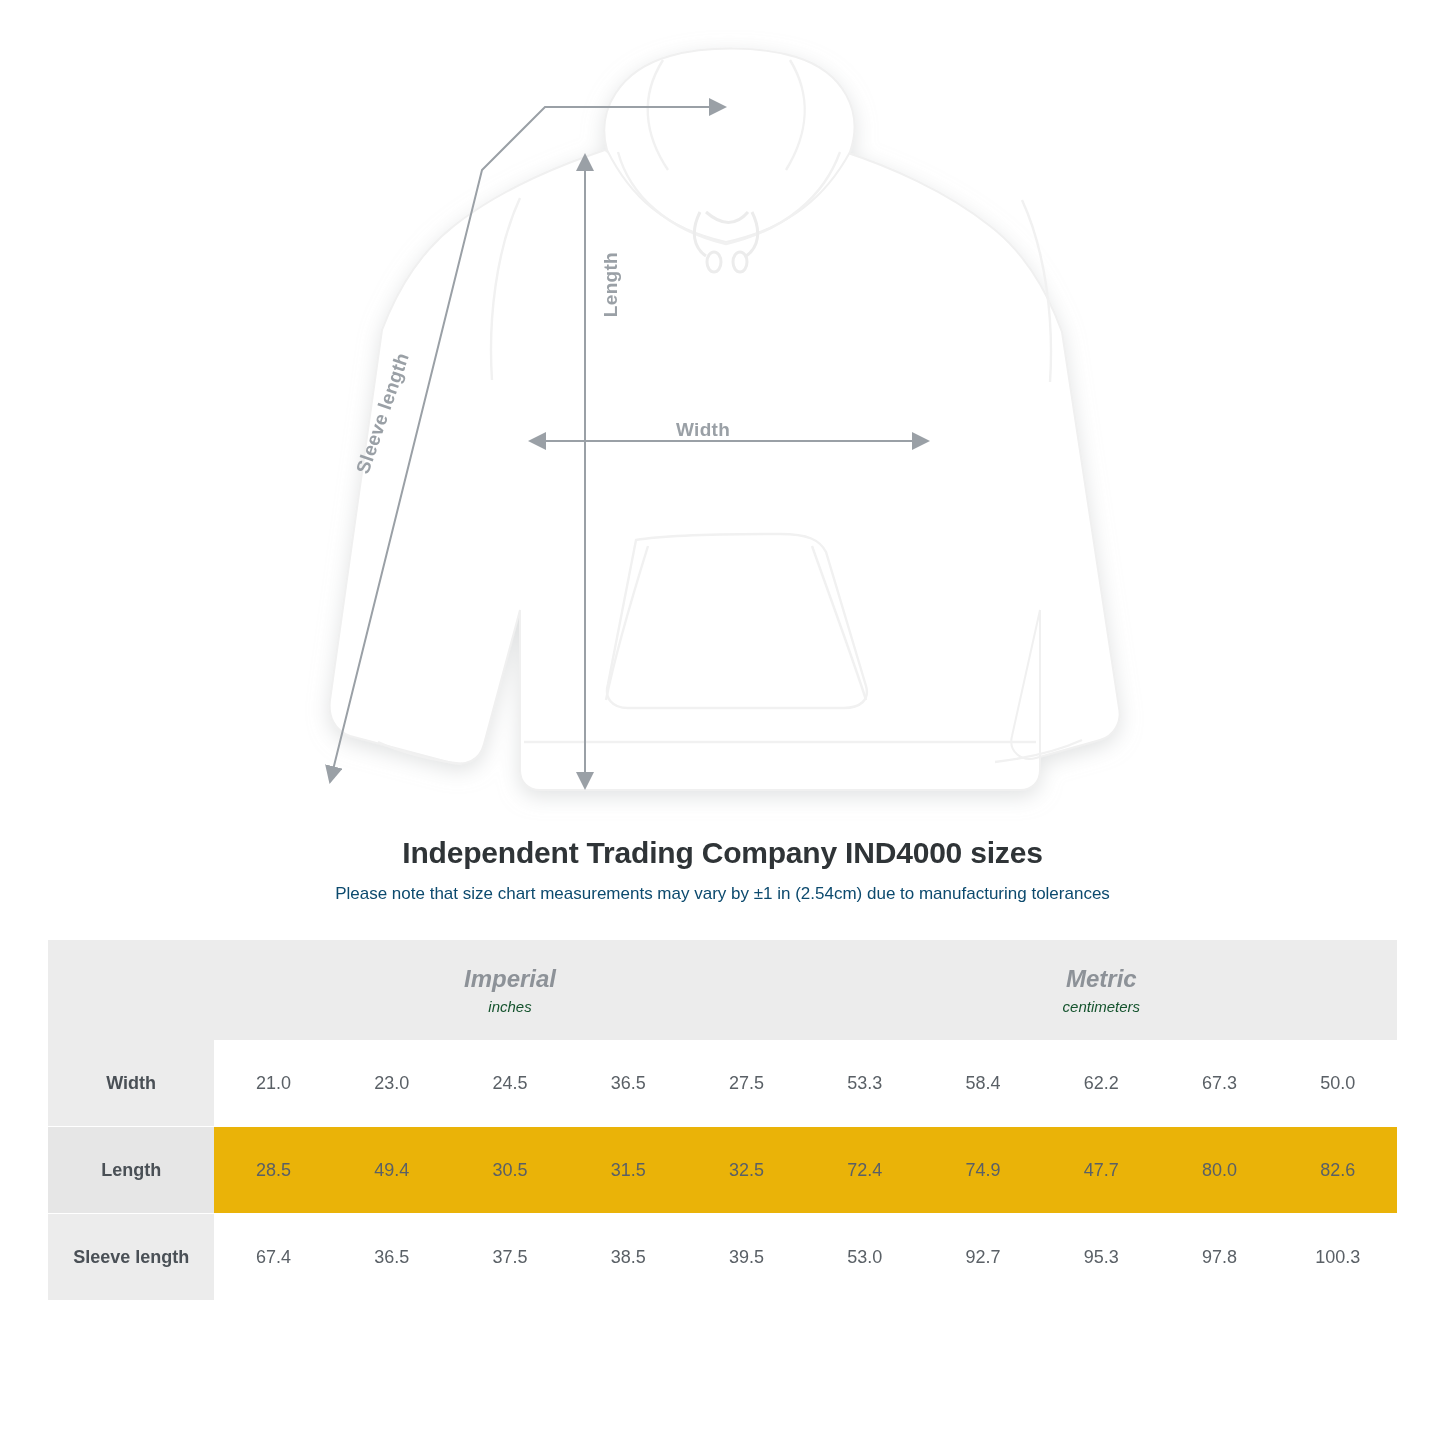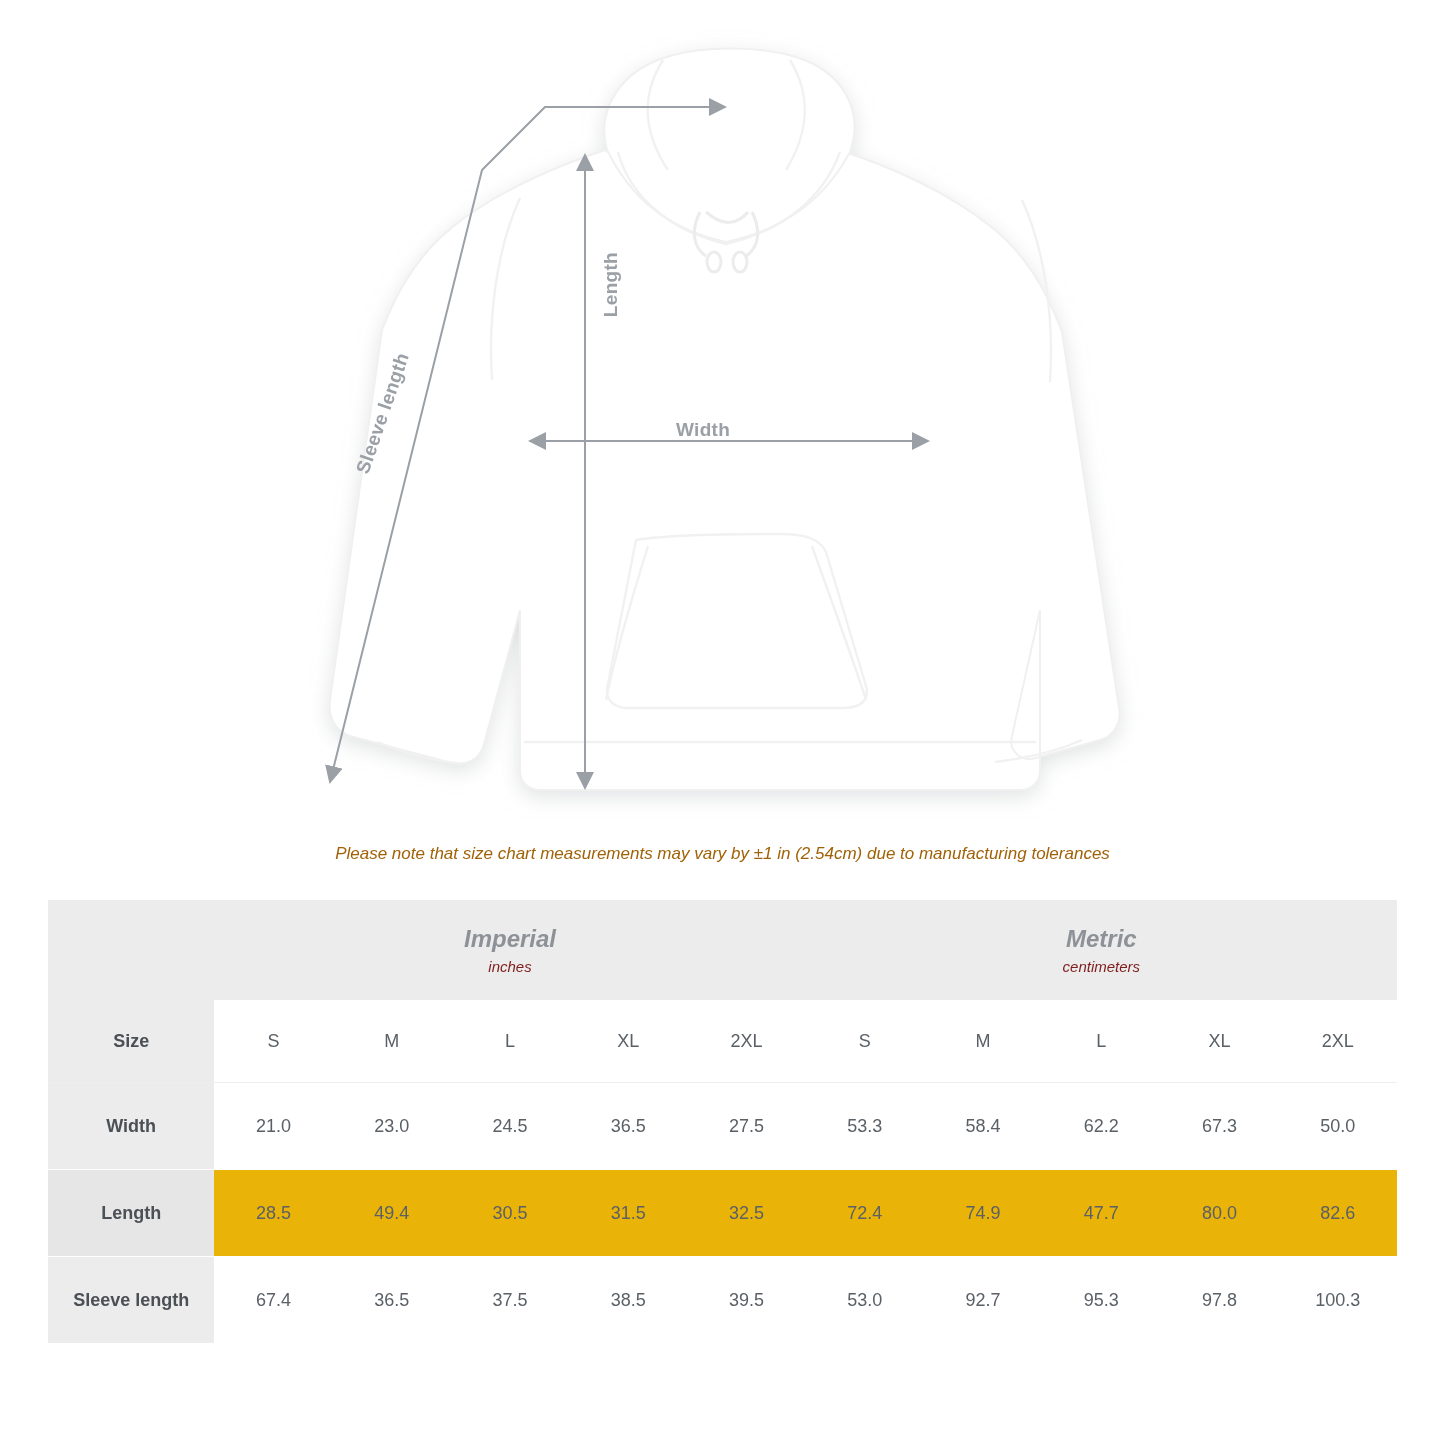--- a/index.html
+++ b/index.html
@@ -58,22 +58,21 @@
   }
   .chart-title {
     font-size: 30px;
     font-weight: bold;
     color: #2f3437;
     letter-spacing: -.2px;
   }
   .chart-note {
     margin-top: 14px;
     font-size: 17px;
-    font-style: italic;
-    color: #a16207;
+    color: #0c4a6e;
   }
 
   
   .table-wrap {
     margin: 36px 48px 0 48px;
     width: 1349px;
   }
   table.size-table {
     border-collapse: collapse;
     width: 100%;
@@ -92,21 +91,21 @@
   }
   .unit-name {
     font-size: 24px;
     font-style: italic;
     font-weight: bold;
     color: #8d9298;
   }
   .unit-sub {
     font-size: 15px;
     font-style: italic;
-    color: #7f1d1d;
+    color: #14532d;
     margin-top: 5px;
     text-align: center;
   }
   .row-header-blank {
     background: #ececec;
   }
   tr.size-row td {
     height: 84px;
     font-size: 18px;
     color: #5a6066;
@@ -229,20 +228,21 @@
       <polyline points="725,107 545,107 482,170 330,782" fill="none" stroke="#9aa0a6" stroke-width="2" marker-start="url(#arrStart)" marker-end="url(#arrEnd)"></polyline>
     </g>
   </svg>
 
   <div class="dim-label label-width">Width</div>
   <div class="dim-label label-length">Length</div>
   <div class="dim-label label-sleeve">Sleeve length</div>
 </div>
 
 <div class="title-block">
+  <div class="chart-title">Independent Trading Company IND4000 sizes</div>
   <div class="chart-note">Please note that size chart measurements may vary by ±1 in (2.54cm) due to manufacturing tolerances</div>
 </div>
 
 <div class="table-wrap">
   <table class="size-table">
     <colgroup>
       <col class="col-label">
       <col class="col-data">
         <col class="col-data">
         <col class="col-data">
@@ -261,33 +261,20 @@
         <td class="unit-head-cell" colspan="5">
           <div class="unit-name">Imperial</div>
           <div class="unit-sub">inches</div>
         </td>
         <td class="unit-head-cell" colspan="5">
           <div class="unit-name">Metric</div>
           <div class="unit-sub">centimeters</div>
         </td>
       </tr>
 
-      <tr class="header-row">
-        <td class="rowlabel">Size</td>
-        <td>S</td>
-        <td>M</td>
-        <td>L</td>
-        <td>XL</td>
-        <td>2XL</td>
-        <td>S</td>
-        <td>M</td>
-        <td>L</td>
-        <td>XL</td>
-        <td>2XL</td>
-      </tr>
 
       <tr class="size-row">
         <td class="rowlabel">Width</td>
         <td>21.0</td>
         <td>23.0</td>
         <td>24.5</td>
         <td>36.5</td>
         <td>27.5</td>
         <td>53.3</td>
         <td>58.4</td>

